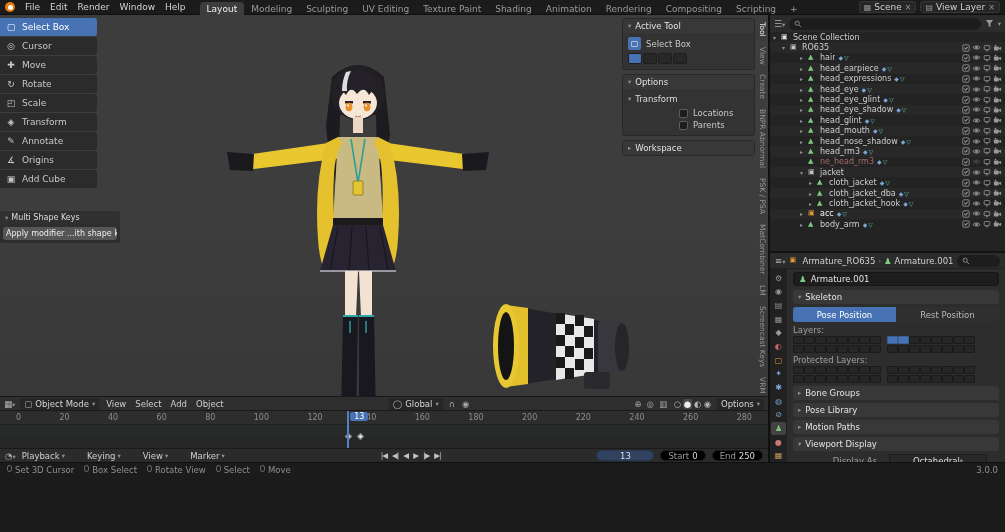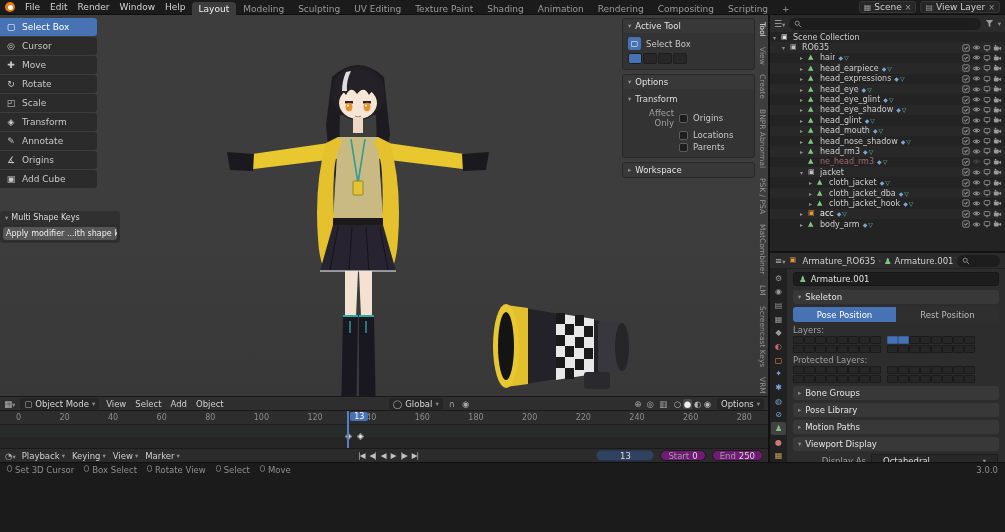--- a/index.html
+++ b/index.html
@@ -4,21 +4,21 @@
 <style>
   *{margin:0;padding:0;box-sizing:border-box;font-family:"DejaVu Sans",sans-serif;-webkit-font-smoothing:antialiased}
   html,body{width:1005px;height:532px;overflow:hidden;background:#1b1b1b;color:#c8c8c8;font-size:9px}
   .app{width:1005px;height:476px;display:flex;flex-direction:column}
 
   
   .topbar{height:15px;background:#1b1b1b;display:flex;align-items:center;padding:0 5px;gap:1px;border-bottom:1px solid #101010;flex:0 0 auto}
   .blogo{width:10px;height:10px;border-radius:50%;background:#e87d0d;position:relative;margin-right:4px;flex:0 0 auto}
   .blogo::after{content:"";position:absolute;left:2.5px;top:2.5px;width:5px;height:5px;border-radius:50%;background:#fff}
   .tmenu{padding:1px 5px;border-radius:3px;color:#d4d4d4}
-  .wtabs{display:flex;margin-left:0;align-items:flex-end;height:15px}
+  .wtabs{display:flex;margin-left:8px;align-items:flex-end;height:15px}
   .wtab{padding:2px 7px 1px;color:#9a9a9a;border-radius:4px 4px 0 0;white-space:nowrap}
   .wtab.active{background:#3d3d3d;color:#efefef}
   .topright{margin-left:auto;display:flex;align-items:center;gap:4px}
   .selpill{display:flex;align-items:center;gap:3px;background:#262626;border:1px solid #353535;border-radius:3px;height:12px;padding:0 4px;color:#cfcfcf}
   .selpill .ic{color:#9a9a9a;font-size:8px}
   .selpill .x{color:#9a9a9a;font-size:8px}
 
   
   .main{flex:1;display:flex;min-height:0}
   .leftcol{width:768px;display:flex;flex-direction:column;min-width:0}
@@ -79,21 +79,21 @@
   .chan{position:absolute;left:0;right:0;top:14px;height:12px;background:#2a3a33;opacity:.35}
   .playhead{position:absolute;top:0;bottom:0;width:2px;background:#5680c2;z-index:3}
   .pbadge{position:absolute;top:1px;background:#4772b3;color:#fff;border-radius:2px;font-size:8px;padding:0 4px;z-index:4;transform:translateX(3px)}
   .kf{position:absolute;top:23px;width:5px;height:5px;background:#e8e8e8;border:1px solid #777;transform:rotate(45deg);z-index:2}
 
   
   .playbar{height:14px;background:#2b2b2b;border-top:1px solid #1a1a1a;display:flex;align-items:center;gap:6px;padding:0 5px;font-size:8.5px;flex:0 0 auto;white-space:nowrap}
   .pmenu{color:#cfcfcf;display:flex;gap:2px;align-items:center}
   .transport{display:flex;gap:5px;margin:0 4px;align-items:center}
   .tbtn{color:#c3c3c3;font-size:7.5px;letter-spacing:-1px}
-  .fld{background:#701a75;border:1px solid #1a1a1a;border-radius:7px;padding:0 7px;height:11px;display:flex;align-items:center;gap:3px;color:#ddd}
+  .fld{background:#000000;border:1px solid #1a1a1a;border-radius:7px;padding:0 7px;height:11px;display:flex;align-items:center;gap:3px;color:#ddd}
   .fld .lbl{color:#9d9d9d}
   .framefld{min-width:58px;justify-content:center;background:#30425f;border-color:#26364e}
 
   
   .statusbar{height:14px;background:#1b1b1b;border-top:1px solid #101010;display:flex;align-items:center;gap:10px;padding:0 7px;font-size:8.5px;color:#8f8f8f;flex:0 0 auto}
   .hint{display:flex;align-items:flex-start;gap:3px}
   .mdot{width:5px;height:7px;border:1px solid #6f6f6f;border-radius:2.5px;display:inline-block}
   .ver{margin-left:auto;color:#8f8f8f}
 
   
@@ -132,23 +132,23 @@
   .namefld{display:flex;align-items:center;gap:4px;background:#1d1d1d;border:1px solid #161616;border-radius:3px;height:14px;padding:0 5px;color:#e2e2e2;margin-bottom:4px}
   .phdr{display:flex;align-items:center;gap:4px;background:#383838;border-radius:3px;padding:2px 5px;color:#e4e4e4;margin:3px 0}
   .seg{display:flex;margin:3px 0;border-radius:3px;overflow:hidden}
   .seg>div{flex:1;text-align:center;padding:2.5px 0;background:#2f2f2f;color:#b9b9b9}
   .seg>div.active{background:#4772b3;color:#fff}
   .sml{color:#9f9f9f;margin:2px 0 1px}
   .lgrid{display:flex;margin:1px 0}
   .lcell{width:11px;height:8px;background:#262626;border:1px solid #1b1b1b;border-radius:1px}
   .lcell.on{background:#4772b3;border-color:#3a5f96}
   .lcell:nth-child(9){margin-left:6px}
-  .prow{display:flex;align-items:center;gap:5px;margin:2px 1px}
+  .prow{display:flex;align-items:center;gap:12px;margin:2px 12px}
   .plabel{width:72px;text-align:right;color:#9f9f9f;flex:0 0 auto}
-  .dd{flex:1;background:#282828;border:1px solid #1d1d1d;border-radius:1px;height:13px;display:flex;align-items:center;justify-content:space-between;padding:0 11px;color:#dcdcdc}
+  .dd{flex:1;background:#282828;border:1px solid #1d1d1d;border-radius:1px;height:13px;display:flex;align-items:center;justify-content:center;padding:0 11px;color:#dcdcdc}
   .cbl{display:flex;align-items:center;gap:4px;color:#c9c9c9}
 </style>
 </head>
 <body>
 
 <div class="app">
 
   <div class="topbar">
     <span class="blogo"></span>
     <span>
@@ -331,25 +331,20 @@
             <div class="np-hdr">
               <span class="caret">▾</span>
               <span>Options</span>
             </div>
             <div class="np-bd">
               <div class="np-sub">
                 <span class="caret">▾</span>
                 <span>Transform</span>
               </div>
               <div class="aff-row">
-                <span class="aff-label">Affect Only</span>
-                <span class="cb"></span>
-                <span>Origins</span>
-              </div>
-              <div class="aff-row">
                 <span class="aff-label"></span>
                 <span class="cb"></span>
                 <span>Locations</span>
               </div>
               <div class="aff-row">
                 <span class="aff-label"></span>
                 <span class="cb"></span>
                 <span>Parents</span>
               </div>
             </div>
@@ -440,21 +435,21 @@
         <div class="chan"></div>
         <div class="playhead" style="left: 45.2%;"></div>
         <div class="pbadge" style="left: 45.2%;">13</div>
         <span>
           
         <span class="kf" style="left: 45%;"></span><span class="kf" style="left: 46.6%;"></span></span>
       </div>
 
       <div class="playbar">
         <span class="hdr-ico">◔<span class="caret">▾</span></span>
-        <span style="display:flex;gap:7px">
+        <span style="display:flex;gap:22px">
 
         <span class="pmenu">
               <span>Playback</span>
               <span class="caret">▾</span>
             </span>
             <span class="pmenu">
               <span>Keying</span>
               <span class="caret">▾</span>
             </span>
             <span class="pmenu">

